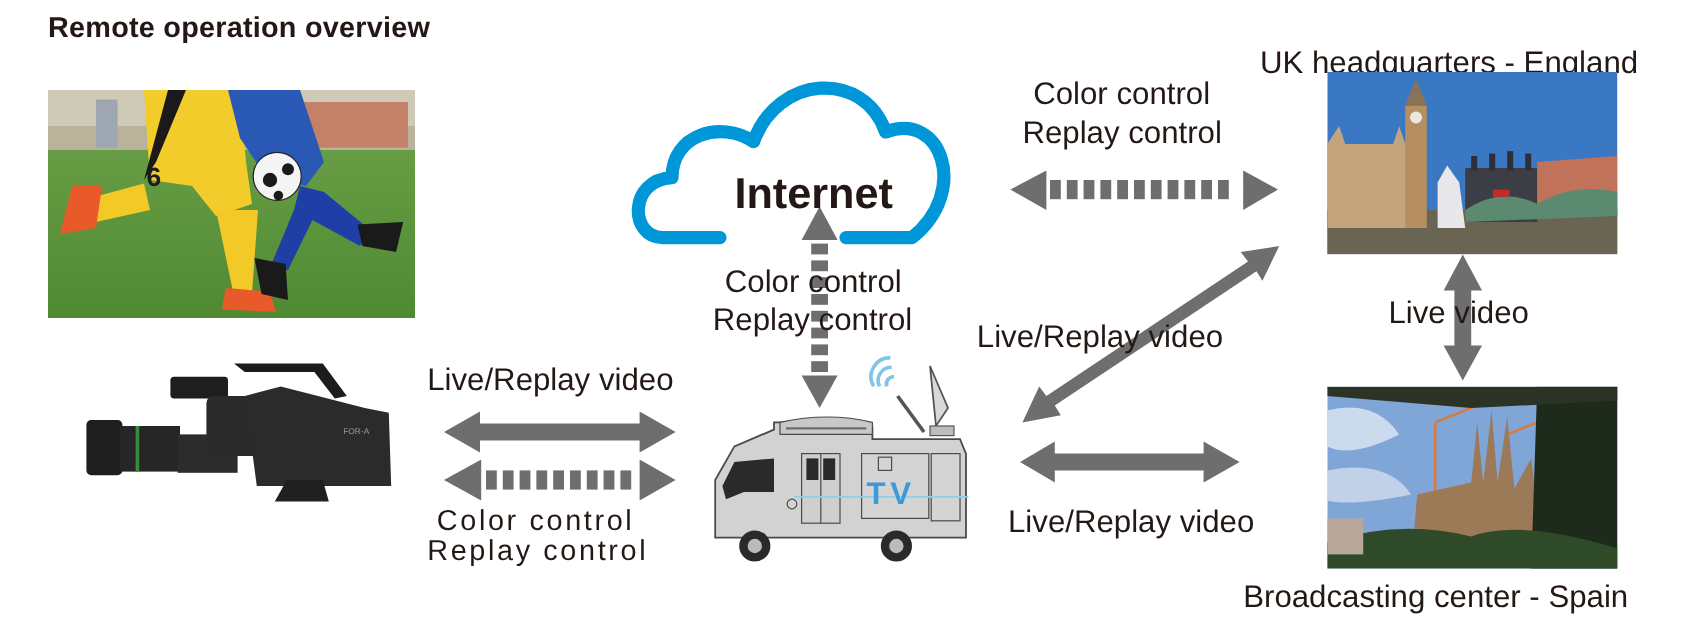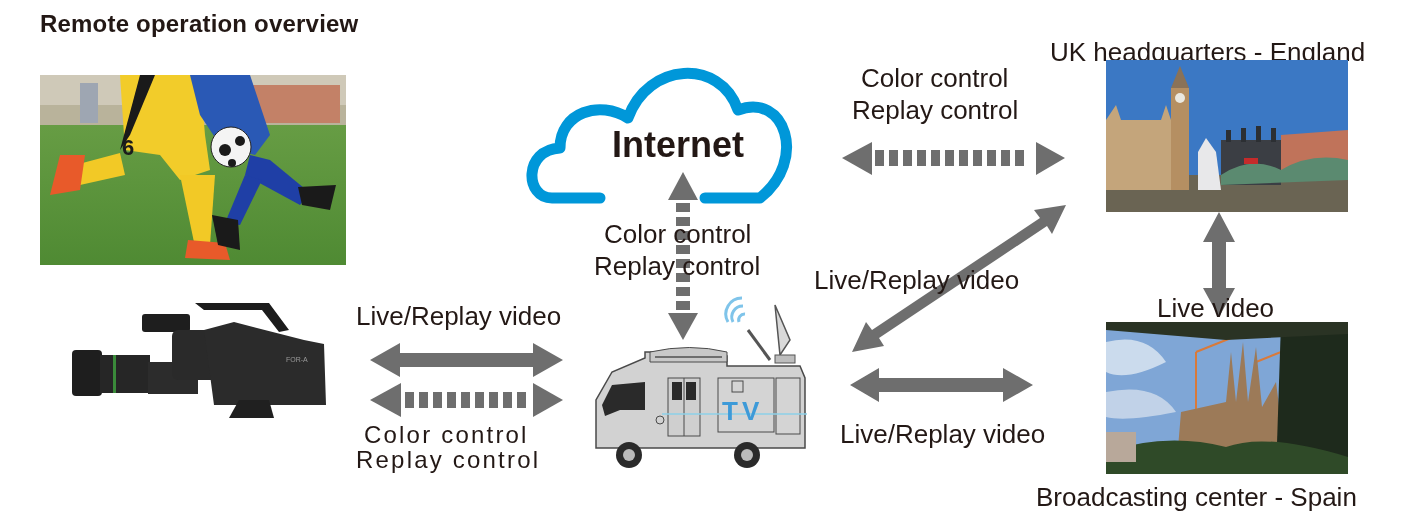--- a/index.html
+++ b/index.html
@@ -159,35 +159,35 @@
     <line x1="662" y1="414" x2="807" y2="414" stroke="#8dd0e8" stroke-width="1.5"></line>
     <text x="722" y="420" font-size="26" font-weight="bold" fill="#3d9ad8" font-family="Liberation Sans, sans-serif" letter-spacing="4">TV</text>
     <circle cx="660" cy="420" r="4" fill="none" stroke="#4a4a4a"></circle>
     <circle cx="629" cy="455" r="13" fill="#2a2a2a"></circle>
       <circle cx="629" cy="455" r="6" fill="#bbb"></circle>
     <circle cx="747" cy="455" r="13" fill="#2a2a2a"></circle>
       <circle cx="747" cy="455" r="6" fill="#bbb"></circle>
   </g>
 </svg>
 
-<div class="abs cloud-text" style="left:612px; top:124px;">Internet</div>
+<div class="abs cloud-text" style="left:612px; top:140px;">Internet</div>
 
 <div class="abs lbl" style="left:356px; top:300px;">Live/Replay video</div>
 <div class="abs lbl wide" style="left:364px; top:422px;">Color control</div>
 <div class="abs lbl wide" style="left:356px; top:447px;">Replay control</div>
 
 <div class="abs lbl" style="left:604px; top:218px;">Color control</div>
 <div class="abs lbl" style="left:594px; top:250px;">Replay control</div>
 
 <div class="abs lbl" style="left:861px; top:62px;">Color control</div>
 <div class="abs lbl" style="left:852px; top:94px;">Replay control</div>
 
 <div class="abs lbl" style="left:814px; top:264px;">Live/Replay video</div>
 <div class="abs lbl" style="left:840px; top:418px;">Live/Replay video</div>
-<div class="abs lbl" style="left:1157px; top:244px;margin-top:48px;">Live video</div>
+<div class="abs lbl" style="left:1157px; top:244px;">Live video</div>
 
 <div class="abs lbl" style="left:1050px; top:20px;margin-top:16px;">UK headquarters - England</div>
 <div class="photo" style="left:1106px; top:60px; width:242px; height:152px;">
   <svg width="242" height="152" viewBox="0 0 242 152">
     <rect width="242" height="152" fill="#3b78c4"></rect>
     <rect y="115" width="242" height="37" fill="#6a6453"></rect>
     <path d="M0 60 L10 45 L15 60 L55 60 L60 45 L65 60 L75 60 L75 130 L0 130 Z" fill="#c4a57b"></path>
     <rect x="65" y="28" width="18" height="102" fill="#b58f62"></rect>
     <polygon points="65,28 74,6 83,28" fill="#8a7257"></polygon>
     <circle cx="74" cy="38" r="5" fill="#eae8e0"></circle>

